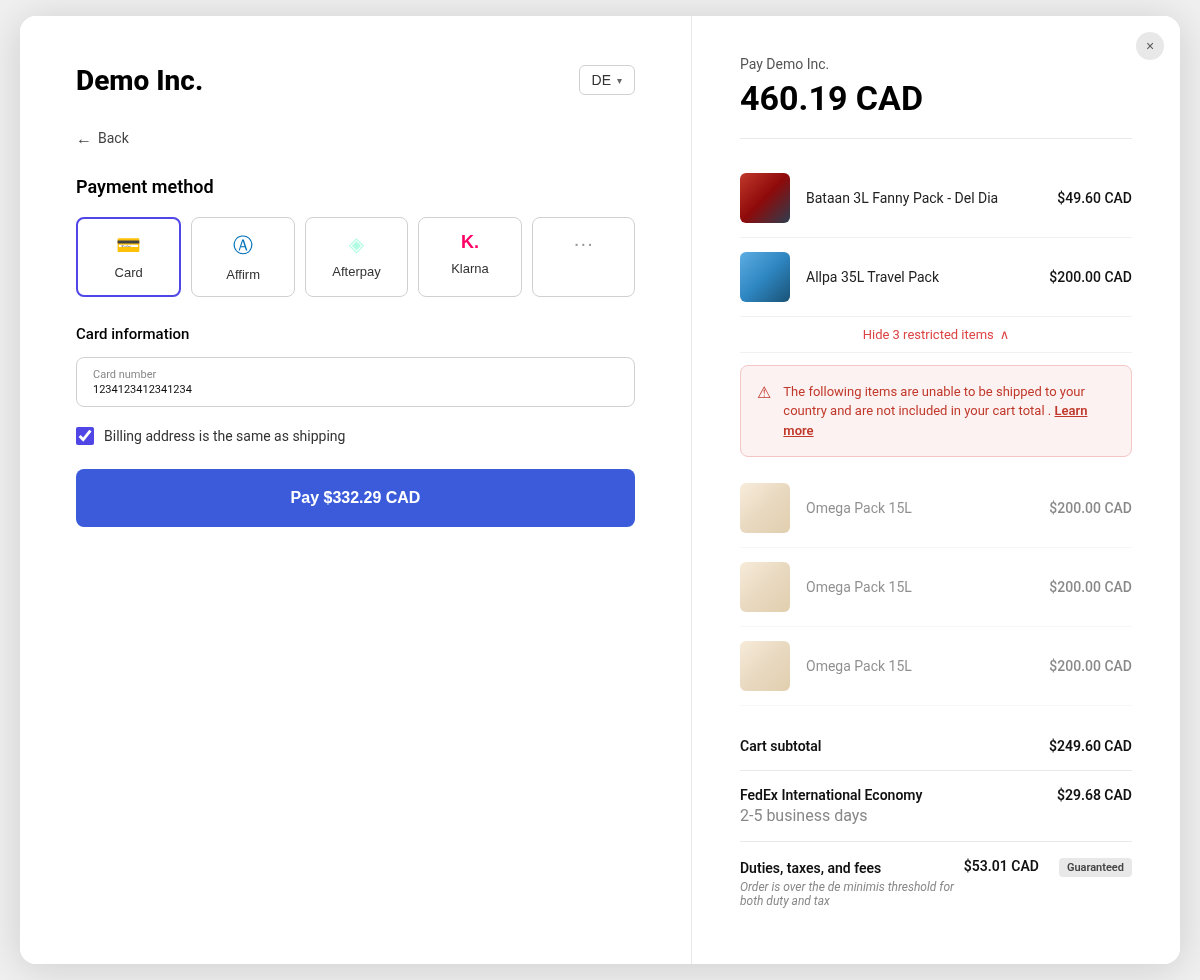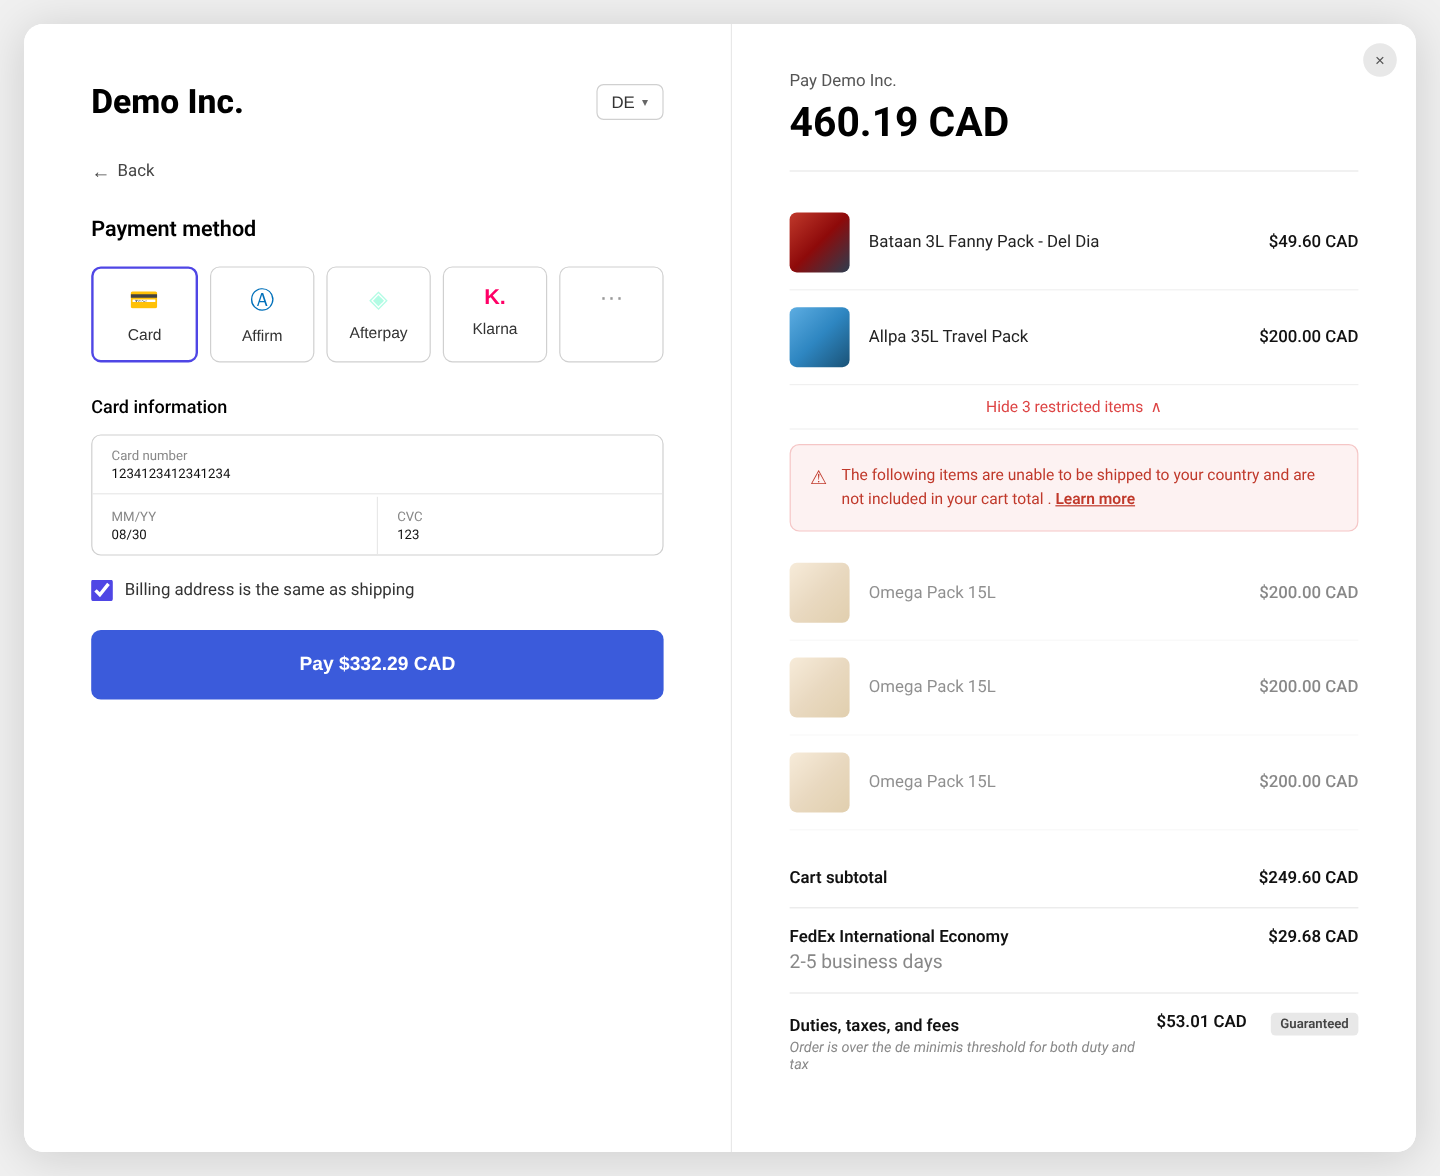--- a/index.html
+++ b/index.html
@@ -15,21 +15,21 @@
       width: 1160px;
       min-height: 940px;
       background: #fff;
       border-radius: 16px;
       display: flex;
       overflow: hidden;
       box-shadow: 0 4px 40px rgba(0,0,0,0.15);
     }
     
     .left-panel {
-      width: 590px;
+      width: 672px;
       padding: 48px 56px;
       border-right: 1px solid #e8e8e8;
       background: #fff;
     }
     .header-row {
       display: flex;
       justify-content: space-between;
       align-items: center;
       margin-bottom: 32px;
     }
@@ -389,30 +389,20 @@
         <span style="font-size:20px;color:#999;">···</span>
       </button>
     </div>
 
     <div class="card-info-title">Card information</div>
 
     <div class="card-fields">
       <div class="card-field-wrapper">
         <div class="card-field-label">Card number</div>
         <div class="card-field-value">1234123412341234</div>
-      </div>
-      <div class="card-field-row">
-        <div class="card-field-half">
-          <div class="card-field-label">MM/YY</div>
-          <div class="card-field-value">08/30</div>
-        </div>
-        <div class="card-field-half">
-          <div class="card-field-label">CVC</div>
-          <div class="card-field-value">123</div>
-        </div>
       </div>
     </div>
 
     <div class="billing-check-row">
       <input type="checkbox" class="billing-checkbox" checked="" style="">
       <label class="billing-label">Billing address is the same as shipping</label>
     </div>
 
     <button class="pay-button">Pay $332.29 CAD</button>
   </div>

